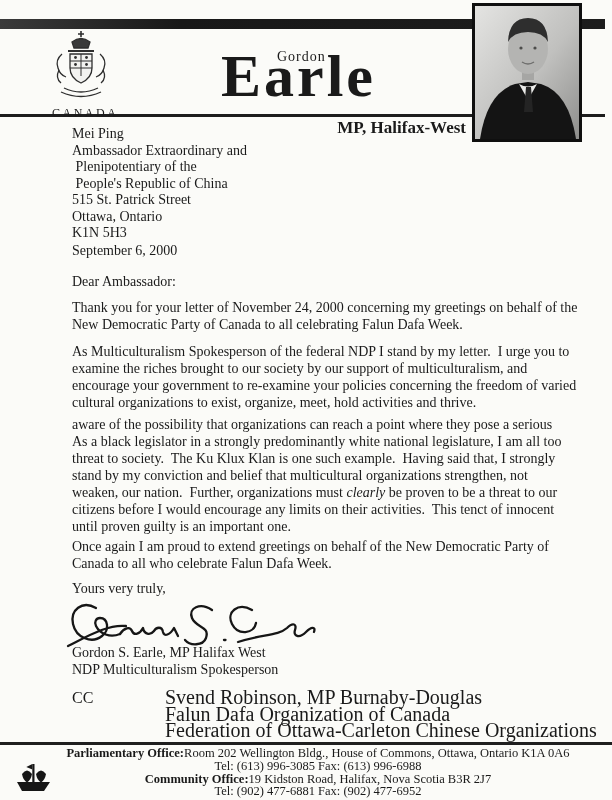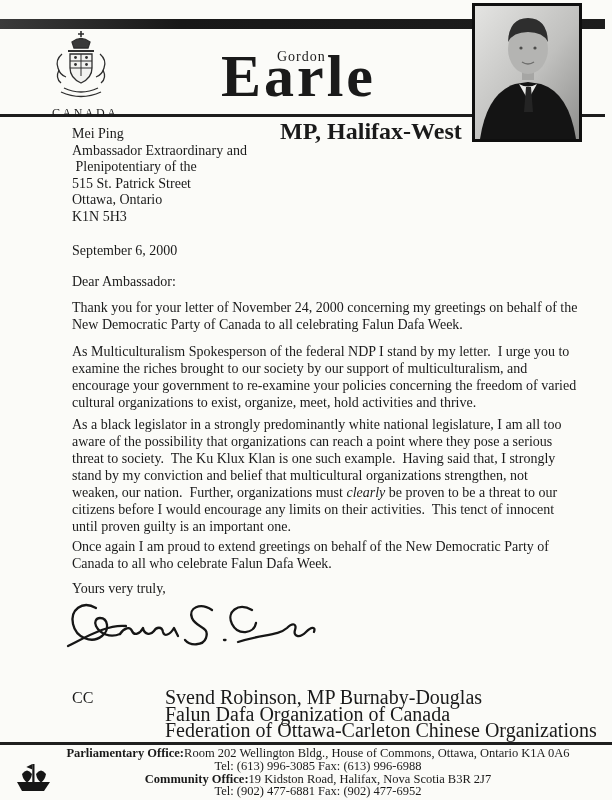--- a/index.html
+++ b/index.html
@@ -10,22 +10,22 @@
   }
   .topbar{position:absolute;left:0;top:19px;width:605px;height:10px;
     background:linear-gradient(90deg,#3a3a3a,#181818 30%,#1d1d1d);}
   .header-rule{position:absolute;left:0;top:114px;width:605px;height:3px;background:#1d1d1d;}
   .coat{position:absolute;left:52px;top:30px;width:60px;text-align:left;}
   .country{margin-top:2px;font-size:12px;letter-spacing:2.5px;font-weight:400;}
   .logo-last{position:absolute;left:221px;top:46px;font-size:60px;font-weight:bold;
     letter-spacing:3px;line-height:60px;}
   .logo-first{position:absolute;left:277px;top:46px;font-size:14px;font-weight:normal;
     letter-spacing:1px;line-height:22px;}
-  .mp-title{position:absolute;left:280px;top:118px;width:186px;text-align:left;
-    font-size:24px;font-weight:bold;}
+  .mp-title{position:absolute;left:280px;top:118px;width:186px;text-align:right;
+    font-size:17px;font-weight:bold;}
   .photo{position:absolute;left:472px;top:3px;width:104px;height:133px;
     border:3px solid #0f0f0f;z-index:5;background:#c5c5c3;}
   .block{position:absolute;left:72px;font-size:14px;line-height:17px;}
   .block .line{white-space:pre-wrap;}
   .addr{line-height:16.5px;}
   .ital{font-style:italic;white-space:pre-wrap;}
   .sig{position:absolute;left:66px;top:596px;}
   .cc-label{position:absolute;left:72px;top:689px;font-size:16px;}
   .cc-lines{position:absolute;left:165px;top:689px;font-size:20px;line-height:16.5px;}
   .footer-rule{position:absolute;left:0;top:742px;width:612px;height:3px;background:#1f1f1f;}
@@ -88,20 +88,21 @@
       <path d="M5,133 q7,-46 35,-55 l13,-2 l13,2 q28,9 35,55 Z" fill="#141414"></path>
       <path d="M44,78 l9,16 l9,-16 q-9,5 -18,0 Z" fill="#ebebE9"></path>
       <path d="M51,81 h5 l2,25 h-9 Z" fill="#242424"></path>
     </svg>
   </div>
 
   <div class="block addr" style="top:126px">
     <div class="line">Mei Ping</div>
     <div class="line">Ambassador Extraordinary and</div>
     <div class="line"> Plenipotentiary of the</div>
+    <div class="line"> People's Republic of China</div>
     <div class="line">515 St. Patrick Street</div>
     <div class="line">Ottawa, Ontario</div>
     <div class="line">K1N 5H3</div>
   </div>
 
   <div class="block" style="top:242px">September 6, 2000</div>
 
   <div class="block" style="top:273px">Dear Ambassador:</div>
 
   <div class="block" style="top:299px">
@@ -110,22 +111,22 @@
   </div>
 
   <div class="block" style="top:343px">
     <div class="line">As Multiculturalism Spokesperson of the federal NDP I stand by my letter.  I urge you to</div>
     <div class="line">examine the riches brought to our society by our support of multiculturalism, and</div>
     <div class="line">encourage your government to re-examine your policies concerning the freedom of varied</div>
     <div class="line">cultural organizations to exist, organize, meet, hold activities and thrive.</div>
   </div>
 
   <div class="block" style="top:416px">
+    <div class="line">aware of the possibility that organizations can reach a point where they pose a serious</div>
     <div class="line">As a black legislator in a strongly predominantly white national legislature, I am all too</div>
-    <div class="line">aware of the possibility that organizations can reach a point where they pose a serious</div>
     <div class="line">threat to society.  The Ku Klux Klan is one such example.  Having said that, I strongly</div>
     <div class="line">stand by my conviction and belief that multicultural organizations strengthen, not</div>
     <div class="line"><span>weaken, our nation.  Further, organizations must </span><span class="ital">clearly</span><span> be proven to be a threat to our</span></div>
     <div class="line">citizens before I would encourage any limits on their activities.  This tenct of innocent</div>
     <div class="line">until proven guilty is an important one.</div>
   </div>
 
   <div class="block" style="top:538px">
     <div class="line">Once again I am proud to extend greetings on behalf of the New Democratic Party of</div>
     <div class="line">Canada to all who celebrate Falun Dafa Week.</div>
@@ -140,20 +141,24 @@
         <path d="M2,50 C22,40 42,28 60,30"></path>
         <path d="M54,38 C58,32 64,30 66,35 C68,40 74,38 77,32 C78,38 84,40 88,35 C90,31 96,30 97,36 C98,41 104,39 108,32 L112,40"></path>
         <path d="M146,14 C134,6 122,12 126,22 C130,32 144,30 140,42 C137,50 124,50 119,44"></path>
         <path d="M158,44 L159.5,44"></path>
         <path d="M186,14 C172,6 160,16 166,28 C172,40 188,38 190,27"></path>
         <path d="M172,46 C196,38 212,40 221,32 C227,26 231,28 229,34 C227,40 233,43 240,36 C245,31 250,30 248,36"></path>
       </g>
     </svg>
   </div>
 
+  <div class="block addr" style="top:645px">
+    <div class="line">Gordon S. Earle, MP Halifax West</div>
+    <div class="line">NDP Multiculturalism Spokesperson</div>
+  </div>
 
   <div class="cc-label">CC</div>
   <div class="cc-lines">
     <div class="line">Svend Robinson, MP Burnaby-Douglas</div>
     <div class="line">Falun Dafa Organization of Canada</div>
     <div class="line">Federation of Ottawa-Carleton Chinese Organizations</div>
   </div>
 
   <div class="footer-rule"></div>
 

